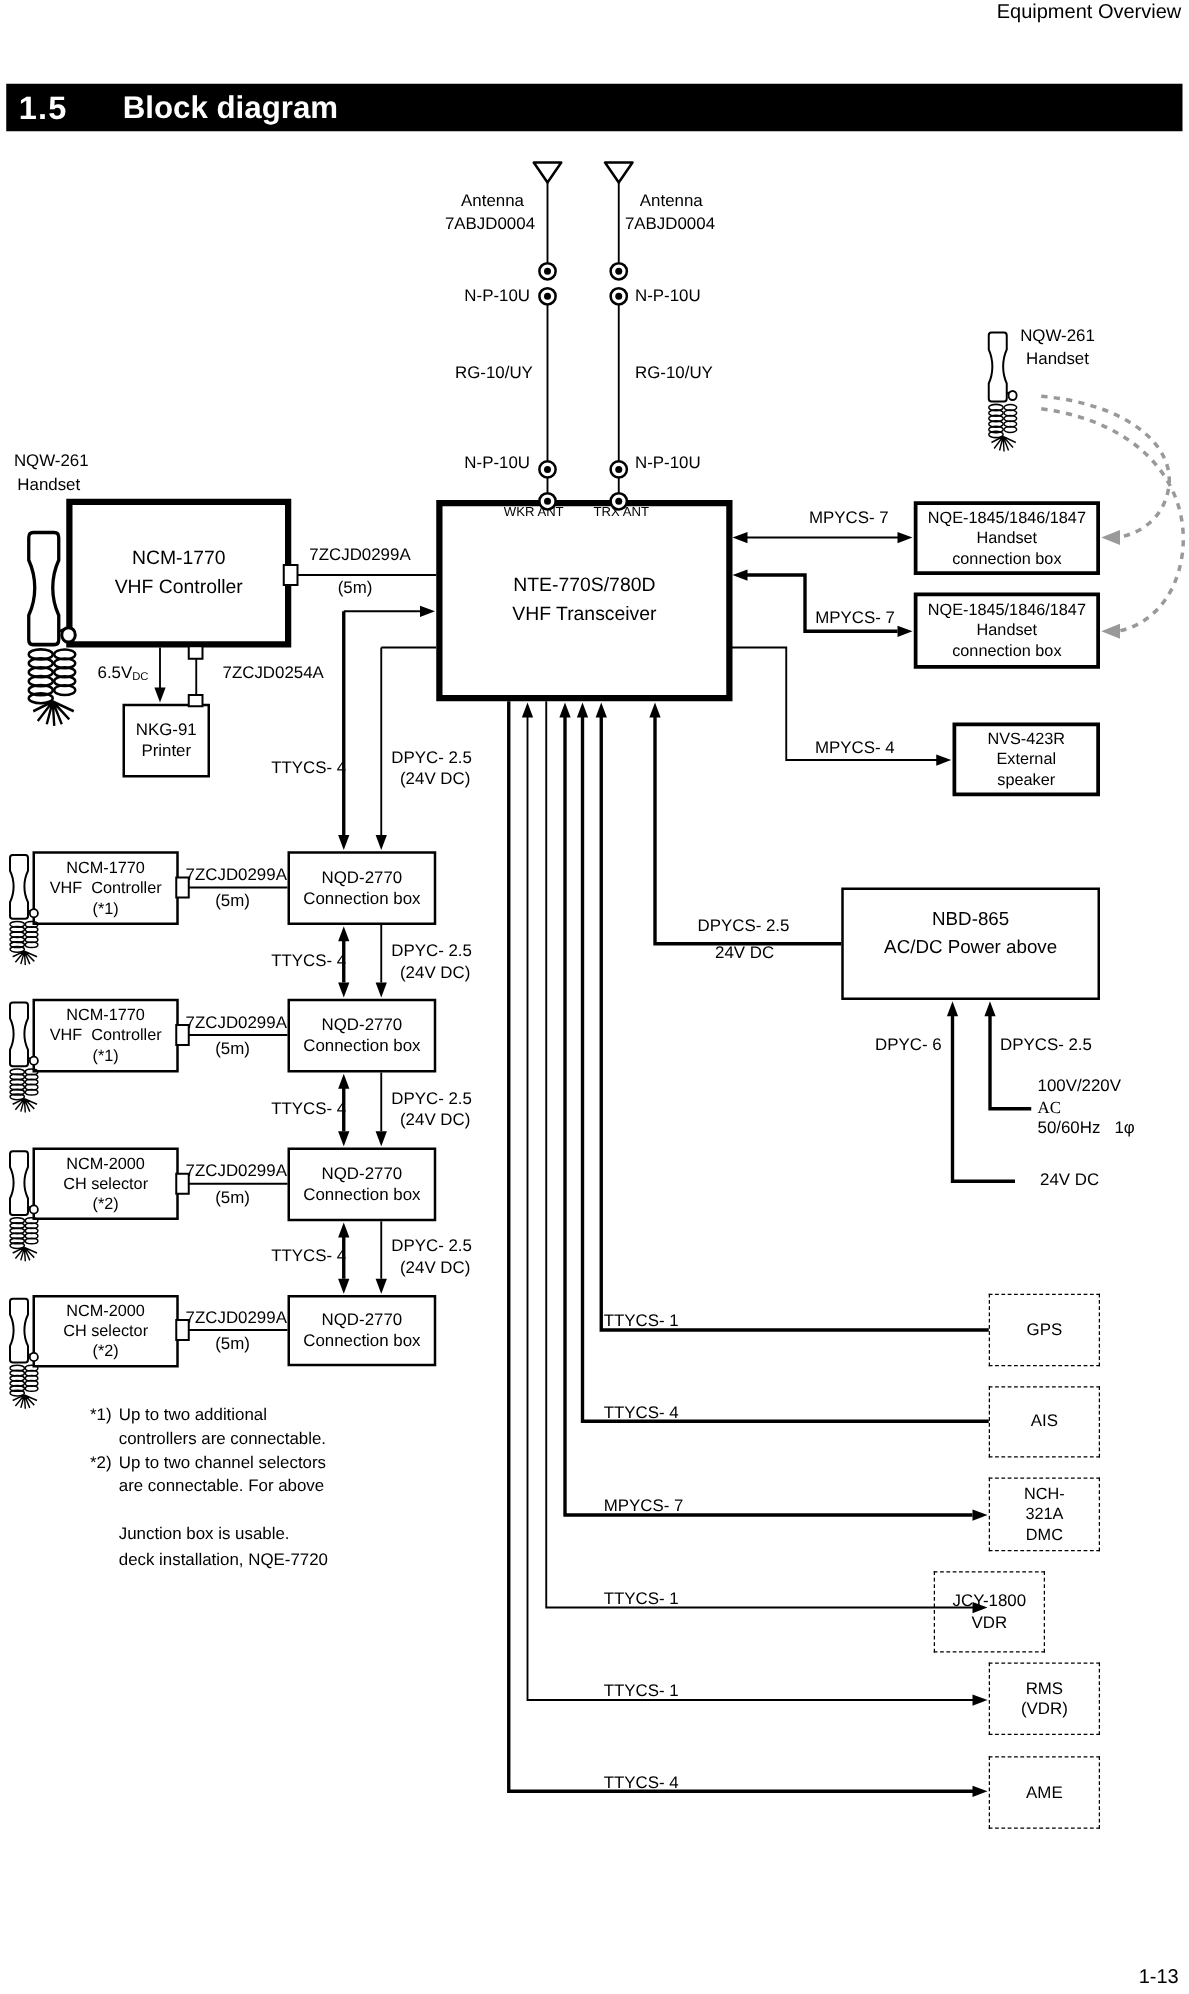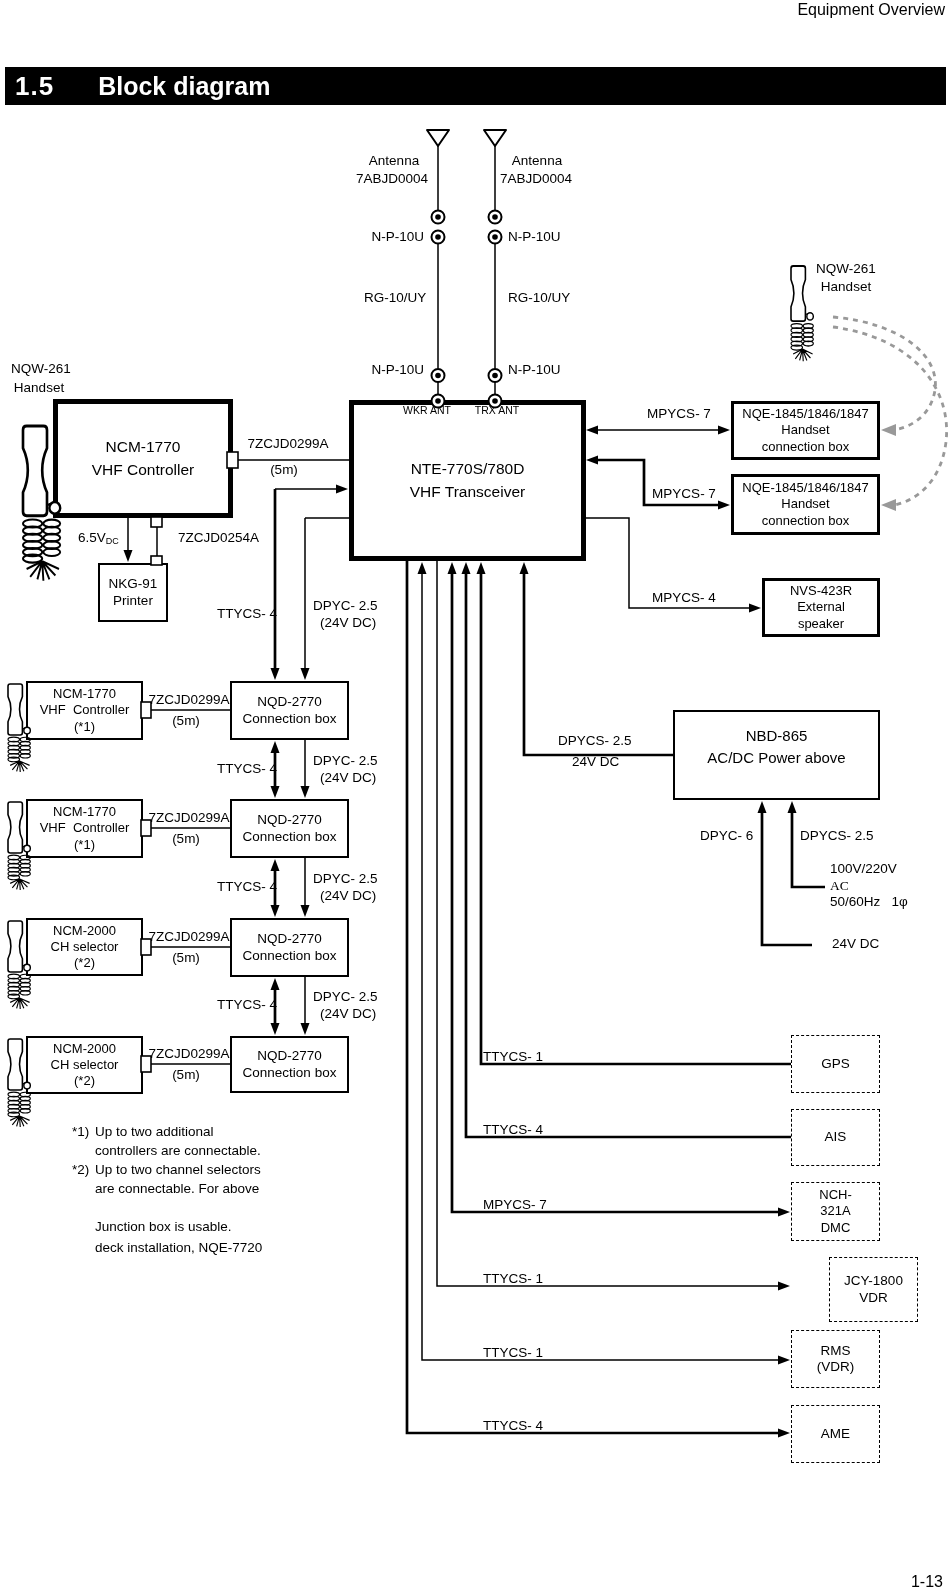--- a/index.html
+++ b/index.html
@@ -123,21 +123,21 @@
     <span class="bl">GPS</span>
   </div>
   <div class="box bd" style="left:791px;top:1109px;width:89px;height:57px;">
     <span class="bl">AIS</span>
   </div>
   <div class="box bd fs13" style="left:791px;top:1182px;width:89px;height:59px;">
     <span class="bl">NCH-</span>
     <span class="bl">321A</span>
     <span class="bl">DMC</span>
   </div>
-  <div class="box bd" style="left:829px;top:1257px;width:89px;height:65px;">
+  <div class="box bd" style="left:747px;top:1257px;width:89px;height:65px;">
     <span class="bl">JCY-1800</span>
     <span class="bl">VDR</span>
   </div>
   <div class="box bd" style="left:791px;top:1330px;width:89px;height:58px;">
     <span class="bl">RMS</span>
     <span class="bl">(VDR)</span>
   </div>
   <div class="box bd" style="left:791px;top:1405px;width:89px;height:58px;">
     <span class="bl">AME</span>
   </div>

